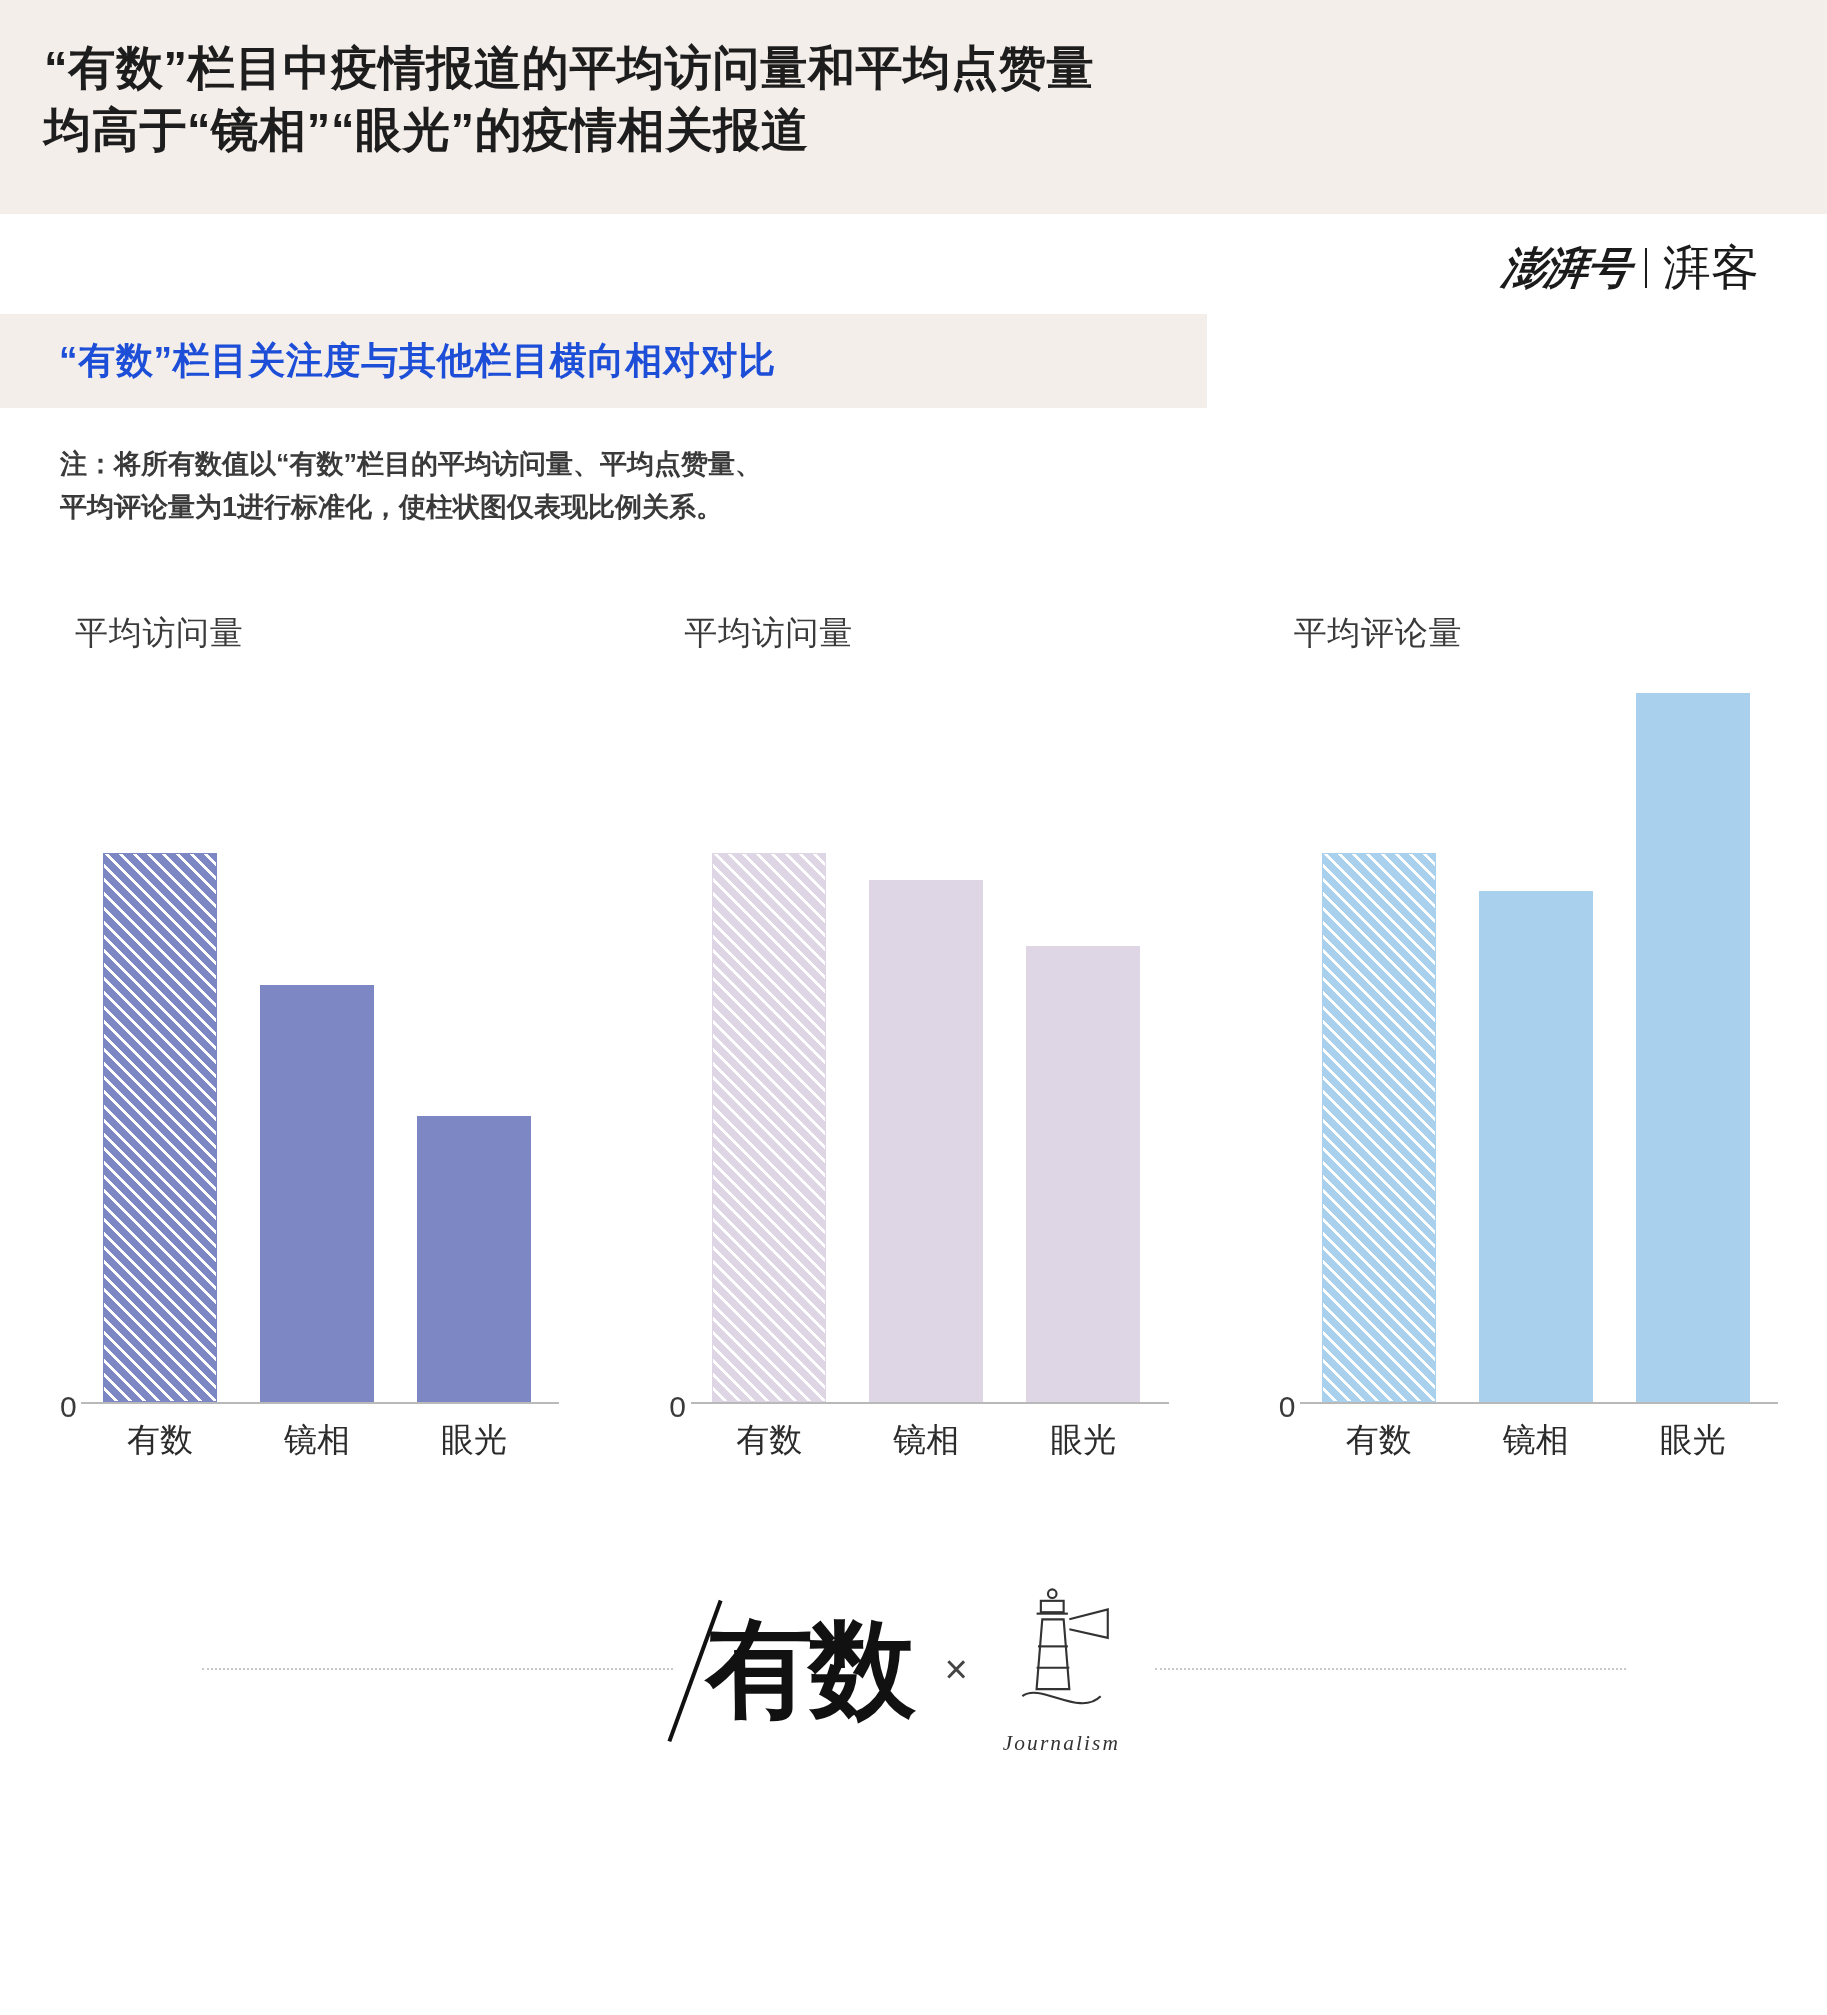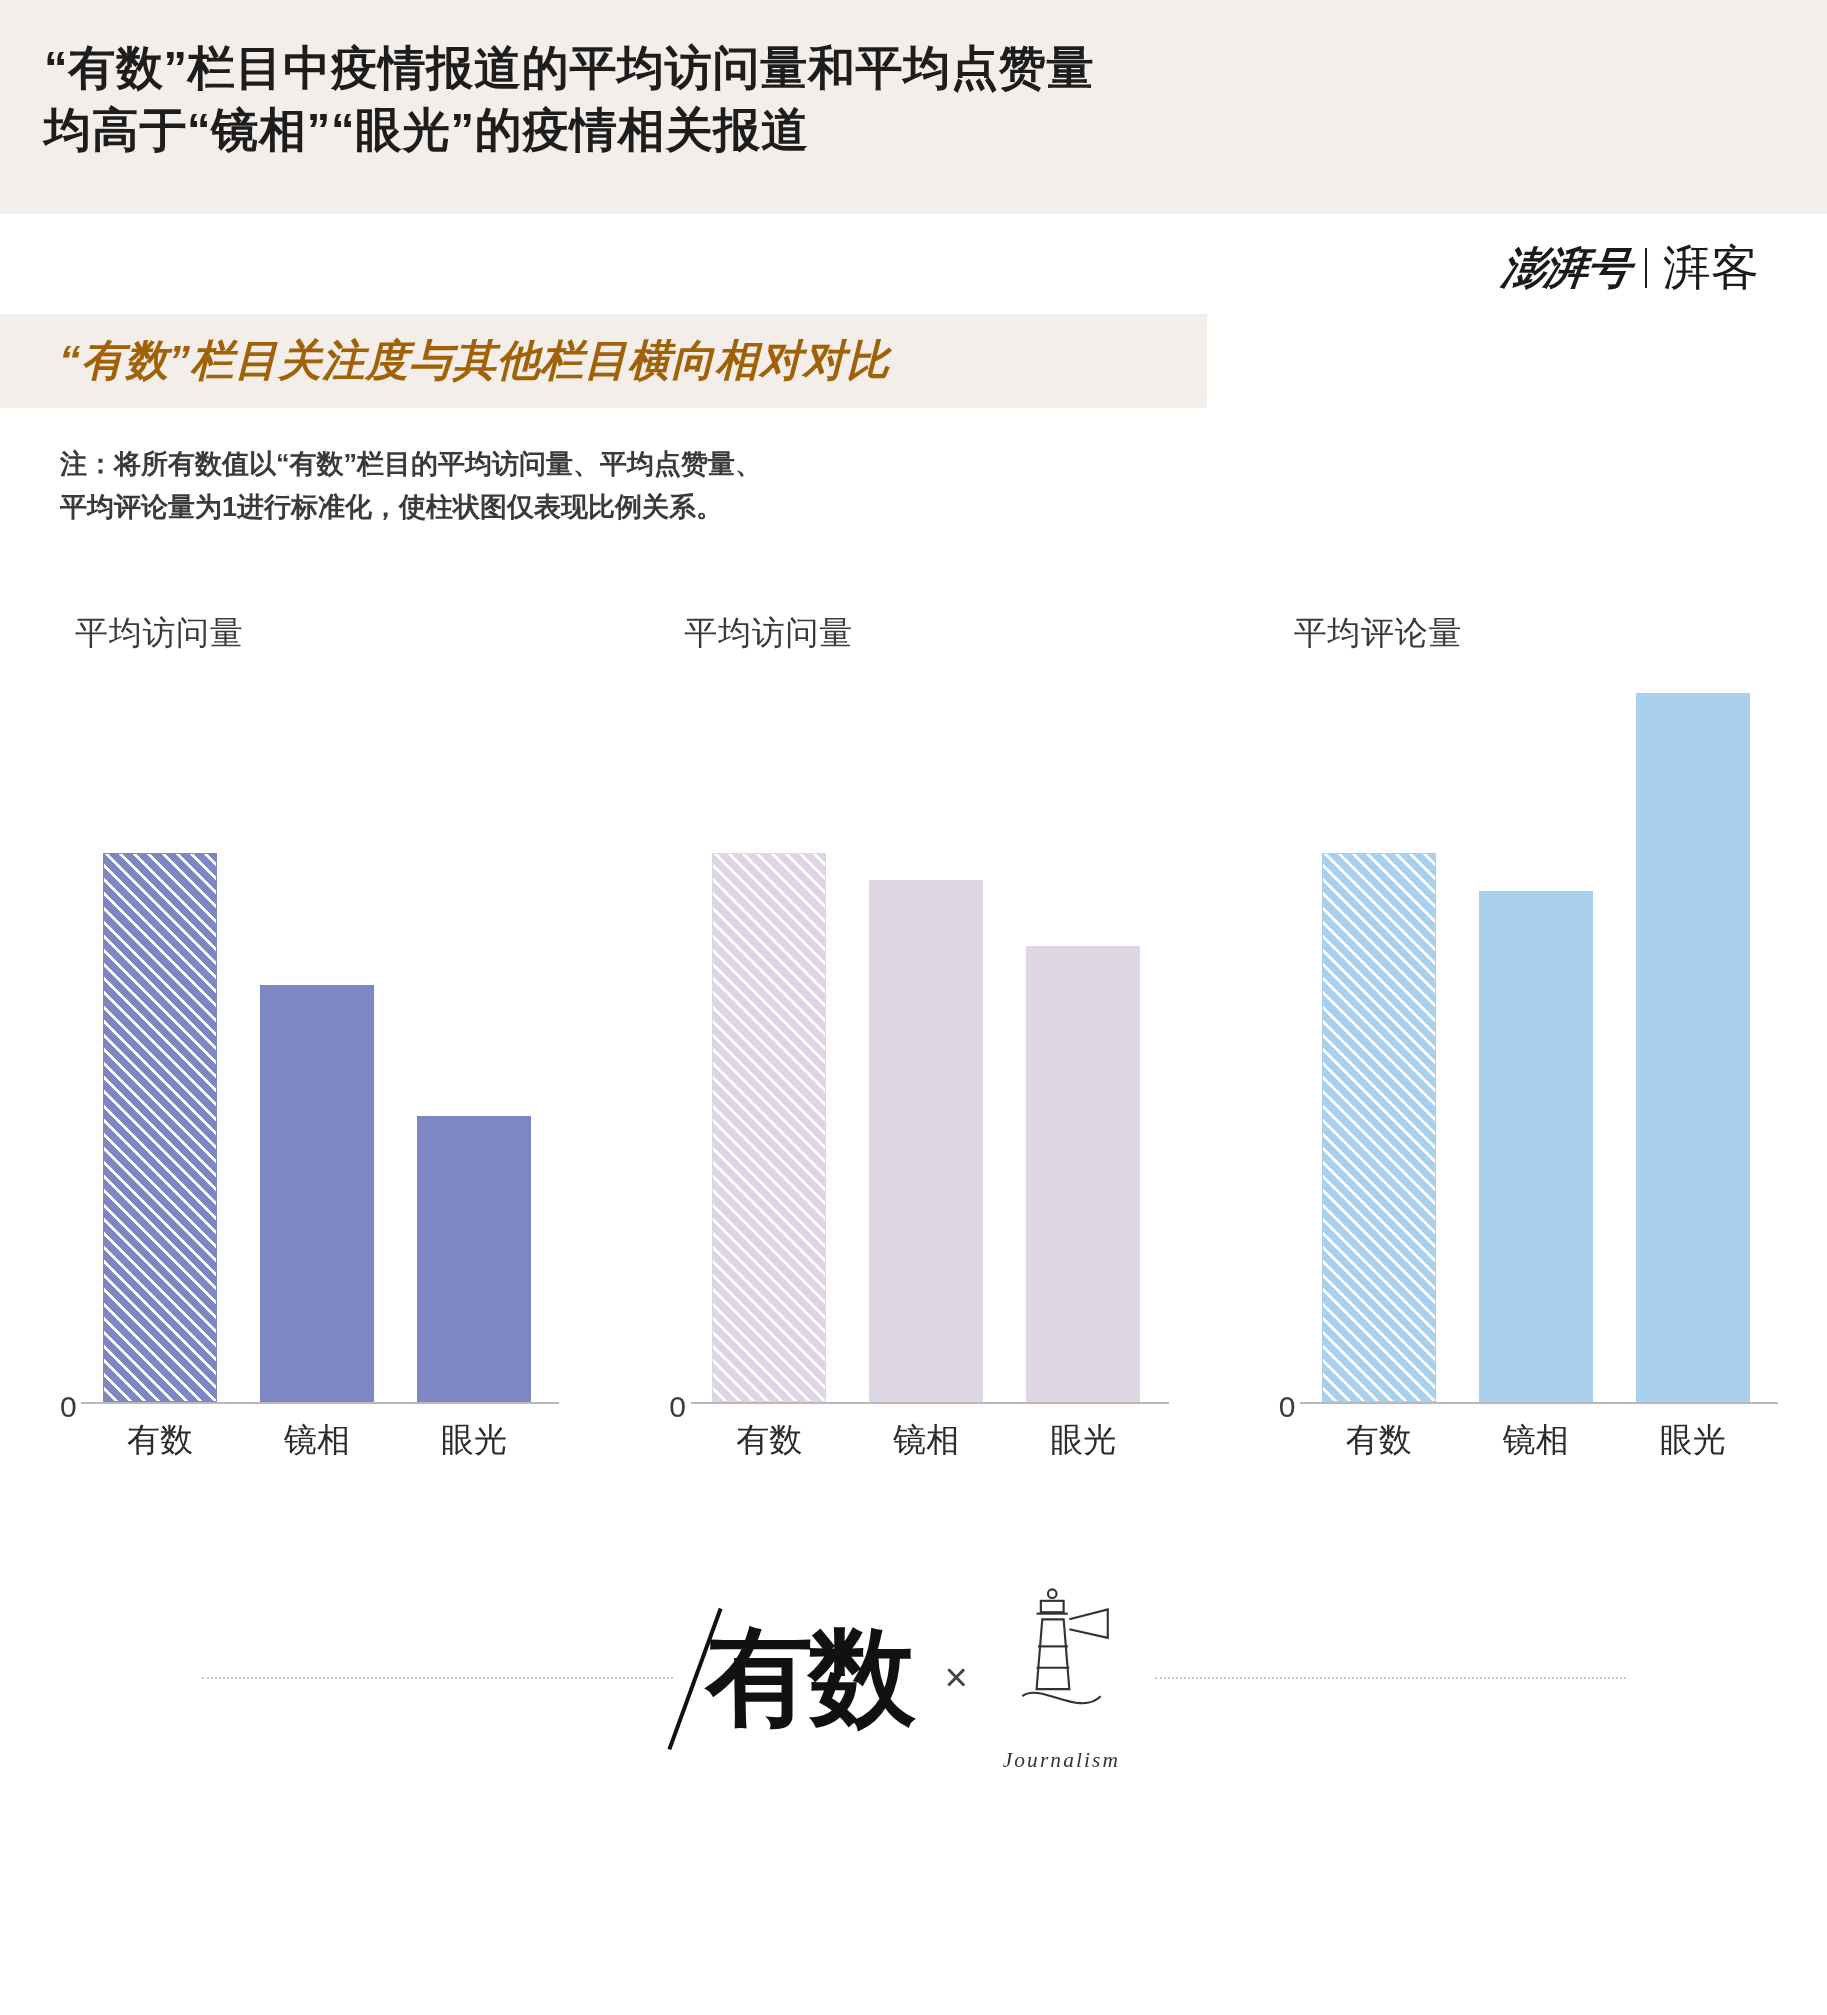--- a/index.html
+++ b/index.html
@@ -68,25 +68,24 @@
     left: 0;
     width: 1207px;
     height: 94px;
     background: #f4eeea;
     display: flex;
     align-items: center;
     box-sizing: border-box;
     padding-left: 59px;
   }
   .section-title {
-    font-size: 43px;
+    font-size: 37px;
     font-weight: 700;
-    color: #a16207;
+    color: #1d4ed8;
     letter-spacing: 0.7px;
-    font-style: italic;
   }
 
   
   .note {
     position: absolute;
     top: 443px;
     left: 60px;
     width: 1228px;
     font-size: 27px;
     line-height: 1.6;
@@ -213,21 +212,21 @@
     transform: rotate(20deg);
   }
   .cross {
     font-size: 40px;
     color: #444;
   }
   .light-logo {
     display: flex;
     flex-direction: column;
     align-items: center;
-    gap: 23px;
+    gap: 6px;
   }
   .journalism {
     font-family: "Liberation Serif", "DejaVu Serif", serif;
     font-style: italic;
     font-size: 21.4px;
     letter-spacing: 2.1px;
     color: #333;
   }
 
   

